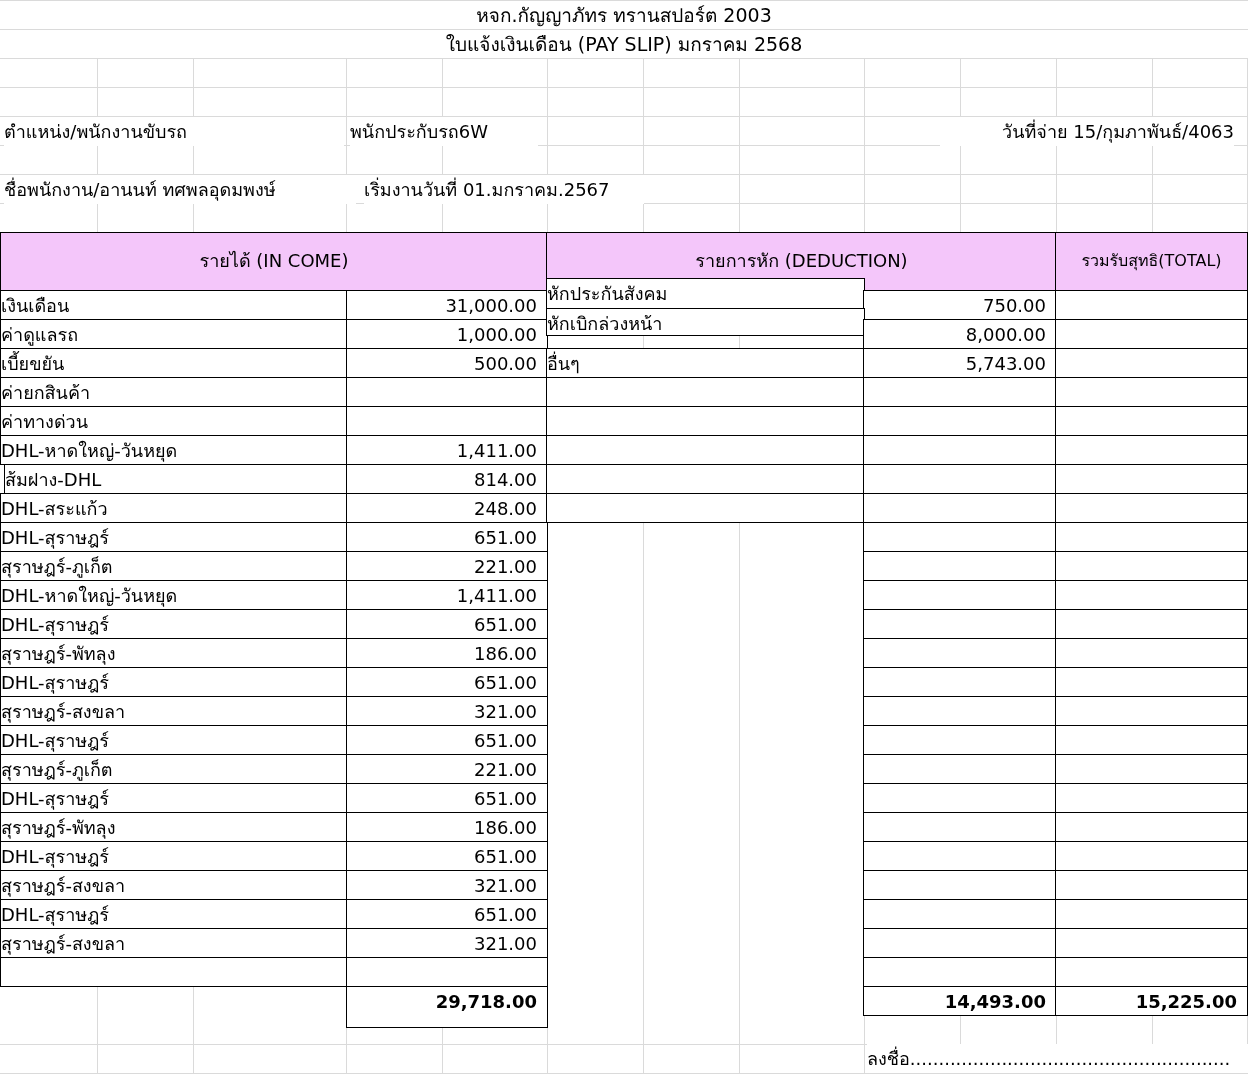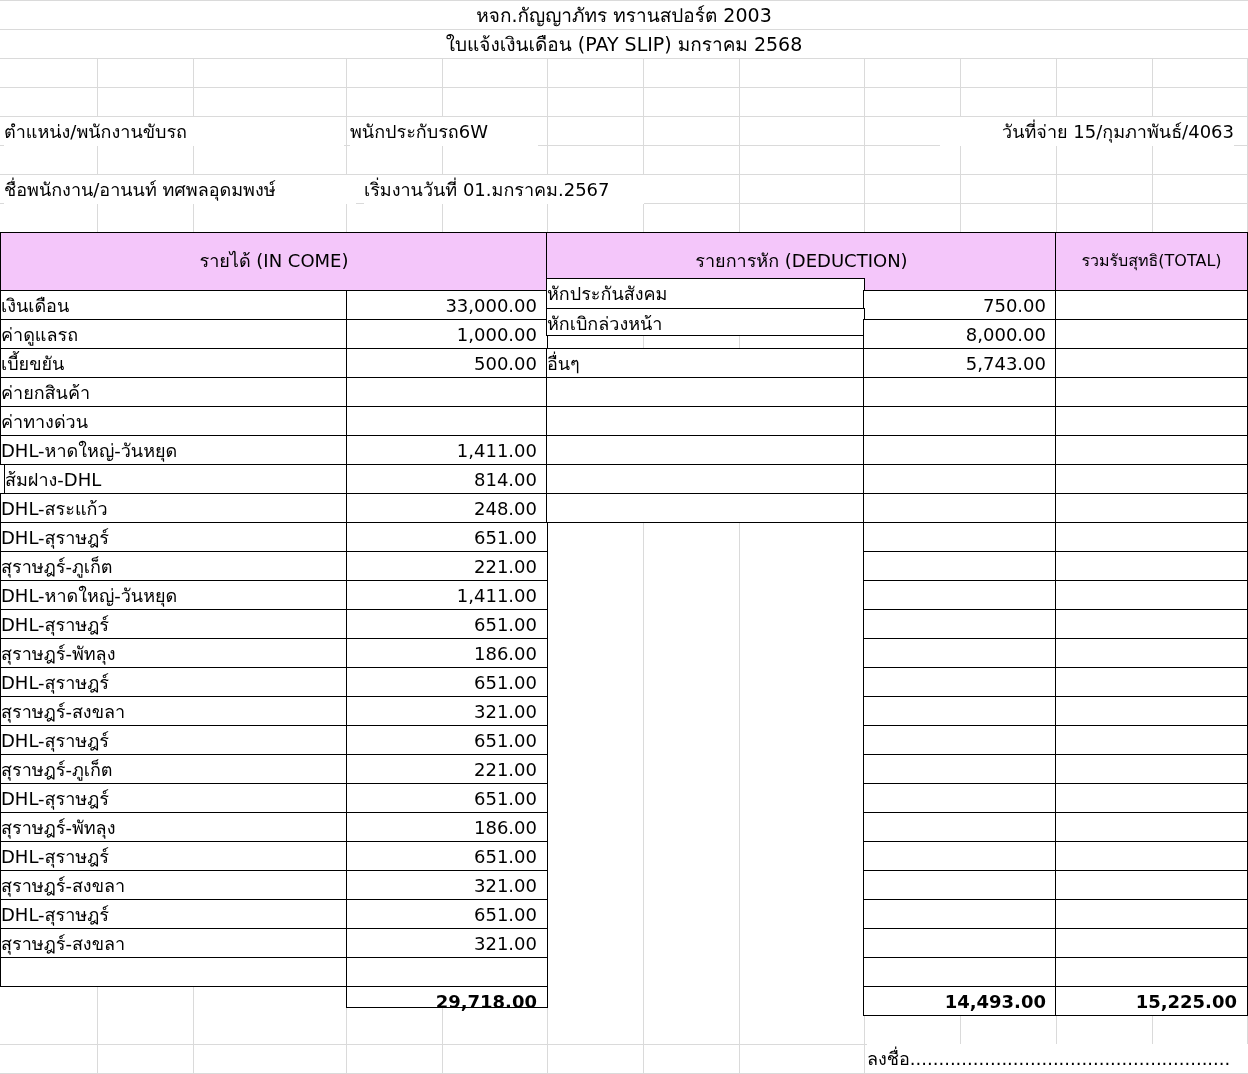--- a/index.html
+++ b/index.html
@@ -54,21 +54,21 @@
 <div class="plain" style="left:940px;top:117px;width:294px;text-align:right;background:#fff">วันที่จ่าย 15/กุมภาพันธ์/4063</div>
 <div class="plain" style="left:4px;top:175px;background:#fff;width:352px">ชื่อพนักงาน/อานนท์ ทศพลอุดมพงษ์</div>
 <div class="plain" style="left:364px;top:175px;background:#fff;width:280px">เริ่มงานวันที่ 01.มกราคม.2567</div>
 
 <div class="cell bx pink hdr" style="left:0;top:232px;width:548px;height:59px">รายได้ (IN COME)</div>
 <div class="cell bx pink hdr" style="left:546px;top:232px;width:511px;height:59px">รายการหัก (DEDUCTION)</div>
 <div class="cell bx pink hdr" style="left:1055px;top:232px;width:193px;height:59px;font-size:16px">รวมรับสุทธิ(TOTAL)</div>
 
 <div id="income-rows">
     <div class="cell bx lbl" style="left:0;top:290px;width:348px;height:30px">เงินเดือน</div>
-    <div class="cell bx num" style="left:346px;top:290px;width:202px;height:30px">33,000.00</div>
+    <div class="cell bx num" style="left:346px;top:290px;width:202px;height:30px">31,000.00</div>
     <div class="cell bx lbl" style="left:0;top:319px;width:348px;height:31px">ค่าดูแลรถ</div>
     <div class="cell bx num" style="left:346px;top:319px;width:202px;height:30px">1,000.00</div>
     <div class="cell bx lbl" style="left:0;top:348px;width:348px;height:30px">เบี้ยขยัน</div>
     <div class="cell bx num" style="left:346px;top:348px;width:202px;height:30px">500.00</div>
     <div class="cell bx lbl" style="left:0;top:377px;width:348px;height:30px">ค่ายกสินค้า</div>
     <div class="cell bx num" style="left:346px;top:377px;width:202px;height:30px"></div>
     <div class="cell bx lbl" style="left:0;top:406px;width:348px;height:30px">ค่าทางด่วน</div>
     <div class="cell bx num" style="left:346px;top:406px;width:202px;height:30px"></div>
     <div class="cell bx lbl" style="left:0;top:435px;width:348px;height:30px">DHL-หาดใหญ่-วันหยุด</div>
     <div class="cell bx num" style="left:346px;top:435px;width:202px;height:30px">1,411.00</div>
@@ -164,17 +164,17 @@
     <div class="cell bx" style="left:1055px;top:870px;width:193px;height:30px"></div>
     <div class="cell bx" style="left:1055px;top:899px;width:193px;height:30px"></div>
     <div class="cell bx" style="left:1055px;top:928px;width:193px;height:30px"></div>
   </div>
 
 <div class="cell bx" style="left:0;top:957px;width:348px;height:30px"></div>
 <div class="cell bx" style="left:346px;top:957px;width:202px;height:30px"></div>
 <div class="cell bx" style="left:863px;top:957px;width:194px;height:30px"></div>
 <div class="cell bx" style="left:1055px;top:957px;width:193px;height:30px"></div>
 
-<div class="cell bx num bold" style="left:346px;top:986px;width:202px;height:22px">29,718.00</div>
+<div class="cell bx num bold" style="left:346px;top:986px;width:202px;height:42px">29,718.00</div>
 <div class="cell bx num bold" style="left:863px;top:986px;width:194px;height:30px">14,493.00</div>
 <div class="cell bx num bold" style="left:1055px;top:986px;width:193px;height:30px">15,225.00</div>
 
 <div class="plain" style="left:867px;top:1044px;width:381px;overflow:hidden;background:#fff">ลงชื่อ........................................................</div>
 
 </body></html>

